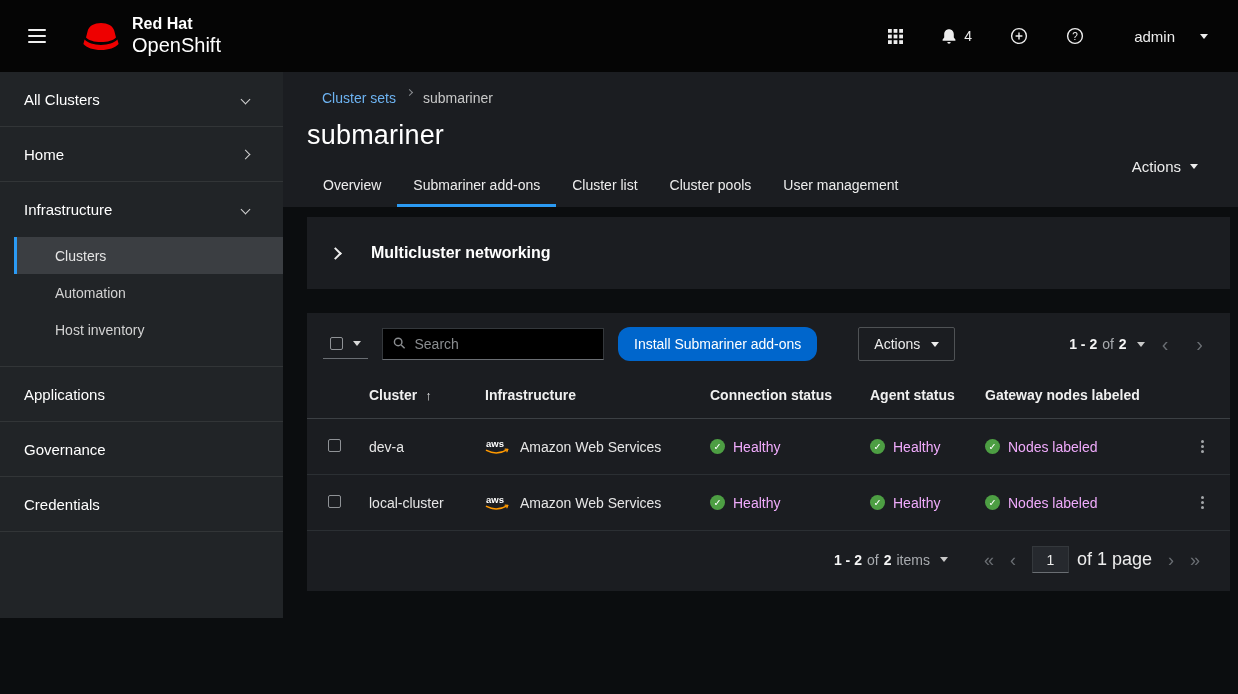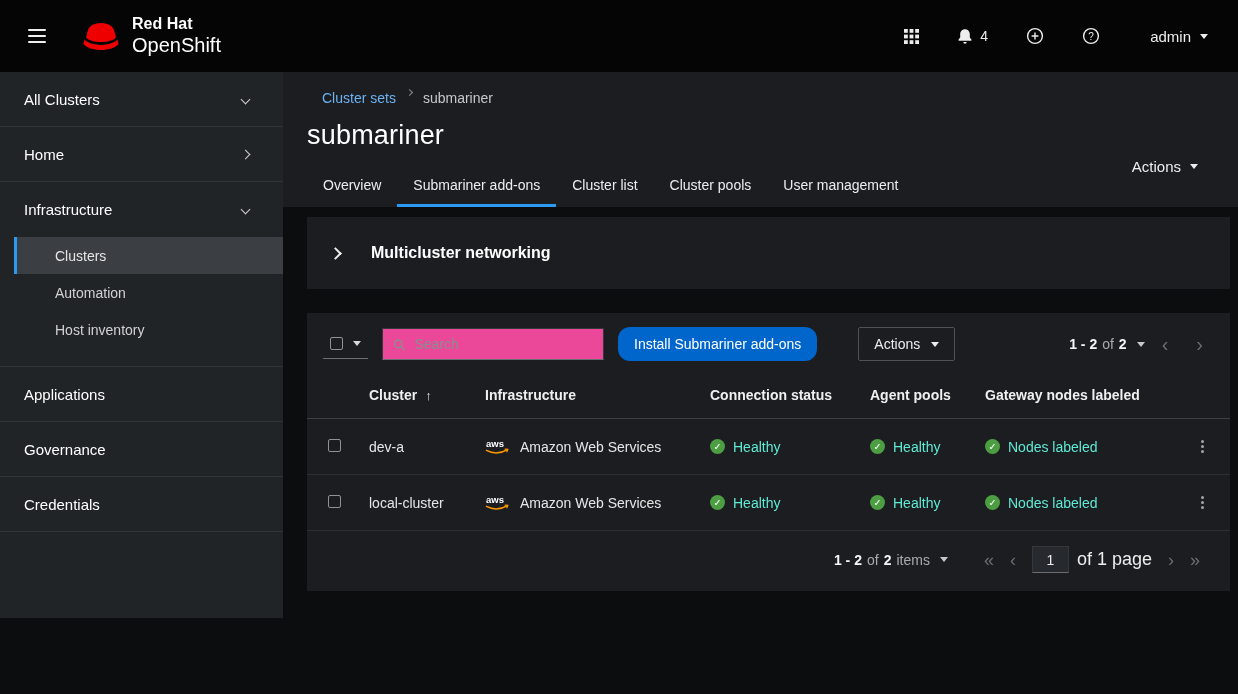--- a/index.html
+++ b/index.html
@@ -16,21 +16,21 @@
   .masthead { height:72px; background:#050505; display:flex; align-items:center; padding:0 30px 0 18px; }
   .hamburger { display:flex; flex-direction:column; gap:4px; padding:8px 10px; }
   .hamburger .bar { width:18px; height:2.2px; background:#f0f0f0; border-radius:1px; }
   .brand { display:flex; align-items:center; gap:10px; margin-left:24px; }
   .brand-text { color:#fff; line-height:1.15; }
   .brand-line1 { font-weight:700; font-size:16px; }
   .brand-line2 { font-size:20px; font-weight:400; }
   .mast-right { margin-left:auto; display:flex; align-items:center; gap:30px; }
   .icon-btn { display:flex; align-items:center; gap:7px; color:#ededed; padding:4px; }
   .bell-count { font-size:14px; color:#ededed; }
-  .user-menu { display:flex; align-items:center; gap:9px; font-size:15px; color:#ededed; margin-left:16px; }
+  .user-menu { display:flex; align-items:center; gap:25px; font-size:15px; color:#ededed; margin-left:16px; }
   .caret { display:inline-block; width:0; height:0; border-left:4px solid transparent; border-right:4px solid transparent; border-top:5px solid currentColor; }
 
   
   .layout { display:flex; height:546px; }
 
   
   .sidebar { width:283px; background:#212427; flex-shrink:0; display:flex; flex-direction:column; overflow:hidden; }
   .nav-item { min-height:55px; display:flex; align-items:center; justify-content:space-between; padding:0 34px 0 24px; color:#fff; font-size:15px; border-bottom:1px solid rgba(255,255,255,0.08); cursor:pointer; }
   .nav-item.no-border { border-bottom:none; }
   .subnav { padding:0 0 18px 14px; border-bottom:1px solid rgba(255,255,255,0.08); }
@@ -62,21 +62,21 @@
   .expand-card { height:72px; display:flex; align-items:center; padding:0 24px; margin-bottom:24px; }
   .expand-toggle { width:26px; display:flex; justify-content:flex-start; padding:6px 0; }
   .expand-title { color:#fff; font-size:16px; font-weight:700; margin-left:14px; }
 
   
   .table-card { padding-top:14px; }
   .toolbar { display:flex; align-items:center; padding:0 16px 14px 16px; gap:14px; }
   .bulk-select { display:flex; align-items:center; gap:10px; padding:8px 7px; border-bottom:1px solid #6a6e73; }
   .checkbox { display:inline-block; width:13px; height:13px; border:1px solid #8f9296; border-radius:2px; background:transparent; flex-shrink:0; cursor:pointer; }
   .bulk-select .caret { color:#d8d8d8; }
-  .search-box { display:flex; align-items:flex-end; gap:9px; background:#ec4899; border:1px solid #34383c; border-bottom-color:#6a6e73; padding:7px 10px; width:222px; }
+  .search-box { display:flex; align-items:flex-start; gap:9px; background:#000000; border:1px solid #34383c; border-bottom-color:#6a6e73; padding:7px 10px; width:222px; }
   .search-box input { background:transparent; border:none; outline:none; color:#ededed; font-size:14px; width:100%; font-family:inherit; }
   .search-box input::placeholder { color:#8a8d90; }
   .btn-primary { background:#0066cc; color:#fff; font-size:14px; padding:9px 16px; border-radius:12px; white-space:nowrap; }
   .btn-secondary { display:flex; align-items:center; gap:11px; border:1px solid #4f5255; color:#ededed; font-size:14px; padding:8px 15px; border-radius:2px; margin-left:27px; }
   .toolbar-pagination { margin-left:auto; display:flex; align-items:center; gap:6px; }
   .pagination-menu { display:flex; align-items:center; gap:5px; color:#ededed; font-size:14px; }
   .pagination-menu b { font-weight:700; color:#f5f5f5; }
   .muted { color:#a8abaf; font-weight:400; }
   .pagination-menu .caret { margin-left:5px; color:#c8c8c8; }
   .page-arrow { color:#6a6e73; font-size:20px; line-height:1; padding:4px 11px; }
@@ -90,21 +90,21 @@
   th.col-check, td.col-check { padding-left:21px; }
   .col-cluster { width:116px; }
   .col-infra { width:225px; }
   .col-conn { width:160px; }
   .col-agent { width:115px; }
   .col-kebab { width:56px; text-align:center; }
   .sort-arrow { margin-left:8px; font-weight:400; color:#ededed; font-size:13px; }
   .infra-cell { display:flex; align-items:center; gap:9px; }
   .status-cell { display:flex; align-items:center; gap:8px; }
   .check-circle { width:15px; height:15px; border-radius:50%; background:#4d9e43; color:#fff; display:inline-flex; align-items:center; justify-content:center; font-size:9.5px; flex-shrink:0; }
-  .status-link { color:#5eead4; cursor:pointer; }
+  .status-link { color:#f0abfc; cursor:pointer; }
   .kebab { display:inline-block; padding:4px 9px; }
   .kebab i { display:block; width:3px; height:3px; border-radius:50%; background:#a3a6a9; margin:2px auto; }
 
   .table-footer { display:flex; align-items:center; justify-content:flex-end; gap:28px; padding:15px 22px 18px; }
   .pager { display:flex; align-items:center; }
   .pager .page-arrow { padding:4px 8px; font-size:18px; }
   .page-input { width:37px; height:27px; background:#26292e; border:1px solid #34383c; border-bottom-color:#6a6e73; color:#ededed; text-align:center; font-size:14px; margin:0 8px; font-family:inherit; }
   .pager-label { font-size:18px; color:#ededed; margin:0 8px 0 0; white-space:nowrap; }
 </style>
 </head>
@@ -267,21 +267,21 @@
 
         <table class="cluster-table">
           <thead>
             <tr>
               <th class="col-check"></th>
               <th class="col-cluster">
                 <span>Cluster</span><span class="sort-arrow">↑</span>
               </th>
               <th class="col-infra">Infrastructure</th>
               <th class="col-conn">Connection status</th>
-              <th class="col-agent">Agent pools</th>
+              <th class="col-agent">Agent status</th>
               <th>Gateway nodes labeled</th>
               <th class="col-kebab"></th>
             </tr>
           </thead>
           <tbody>
             <tr>
               <td class="col-check"><span class="checkbox"></span></td>
               <td>dev-a</td>
               <td>
                 <span class="infra-cell">

